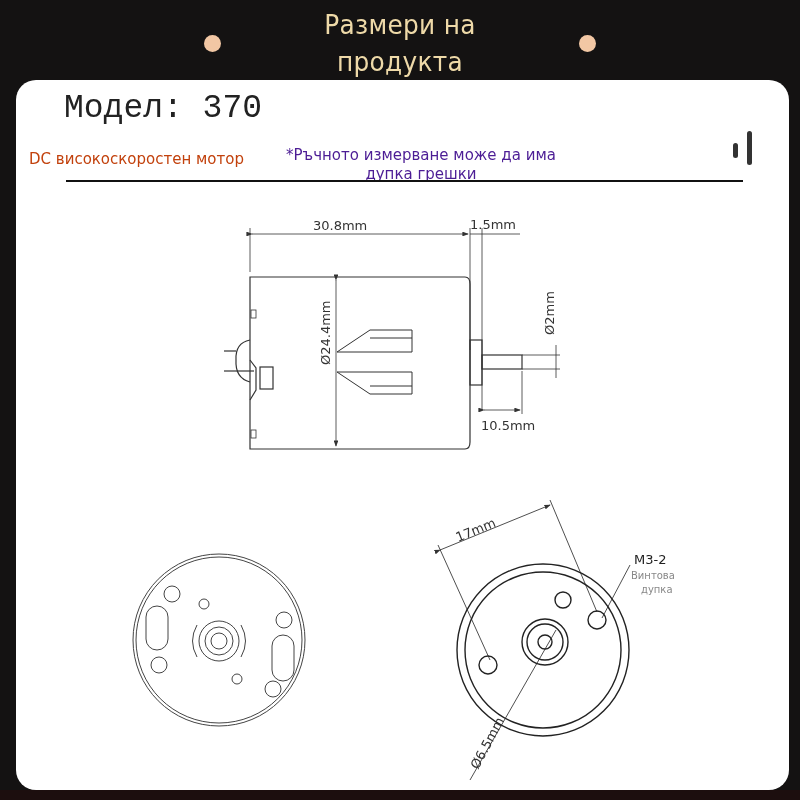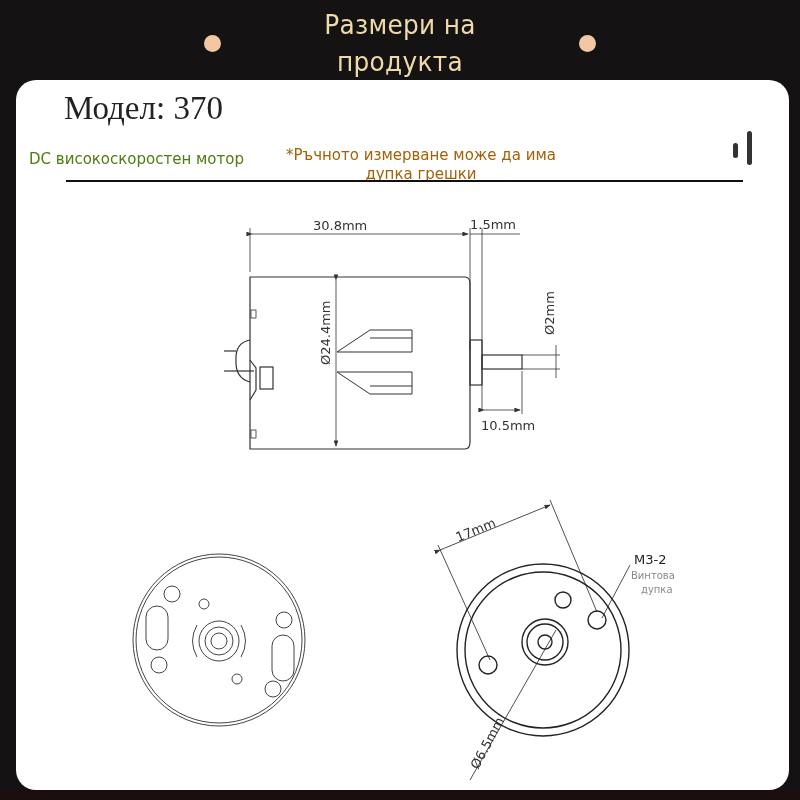--- a/index.html
+++ b/index.html
@@ -18,28 +18,28 @@
     }
     .dot { position: absolute; width: 17px; height: 17px; border-radius: 50%; background: #f2c7a4; }
     .dot.left { left: 204px; top: 35px; }
     .dot.right { left: 579px; top: 35px; }
     .card {
       position: absolute; left: 16px; top: 80px; width: 773px; height: 710px;
       background: #ffffff; border-radius: 20px;
     }
     .model-title {
       position: absolute; left: 48px; top: 10px; font-size: 33px; color: #222;
-      font-family: Liberation Serif, serif;
+      font-family: Liberation Mono, monospace;
     }
     .subtitle {
-      position: absolute; left: 13px; top: 70px; font-size: 15px; color: #4d7c0f;
+      position: absolute; left: 13px; top: 70px; font-size: 15px; color: #c2410c;
     }
     .note {
       position: absolute; left: 255px; top: 66px; width: 300px; text-align: center;
-      font-size: 15px; color: #a16207; line-height: 19px;
+      font-size: 15px; color: #4c1d95; line-height: 19px;
     }
     .rule { position: absolute; left: 50px; top: 100px; width: 677px; height: 1.5px; background: #111; }
     .bar-small { position: absolute; left: 717px; top: 63px; width: 5px; height: 15px; background: #333; border-radius: 3px; }
     .bar-big { position: absolute; left: 731px; top: 51px; width: 5px; height: 34px; background: #333; border-radius: 3px; }
     svg { position: absolute; left: 0; top: 0; }
     svg text { font-family: "DejaVu Sans", sans-serif; }
   </style>
 </head>
 <body>
 

